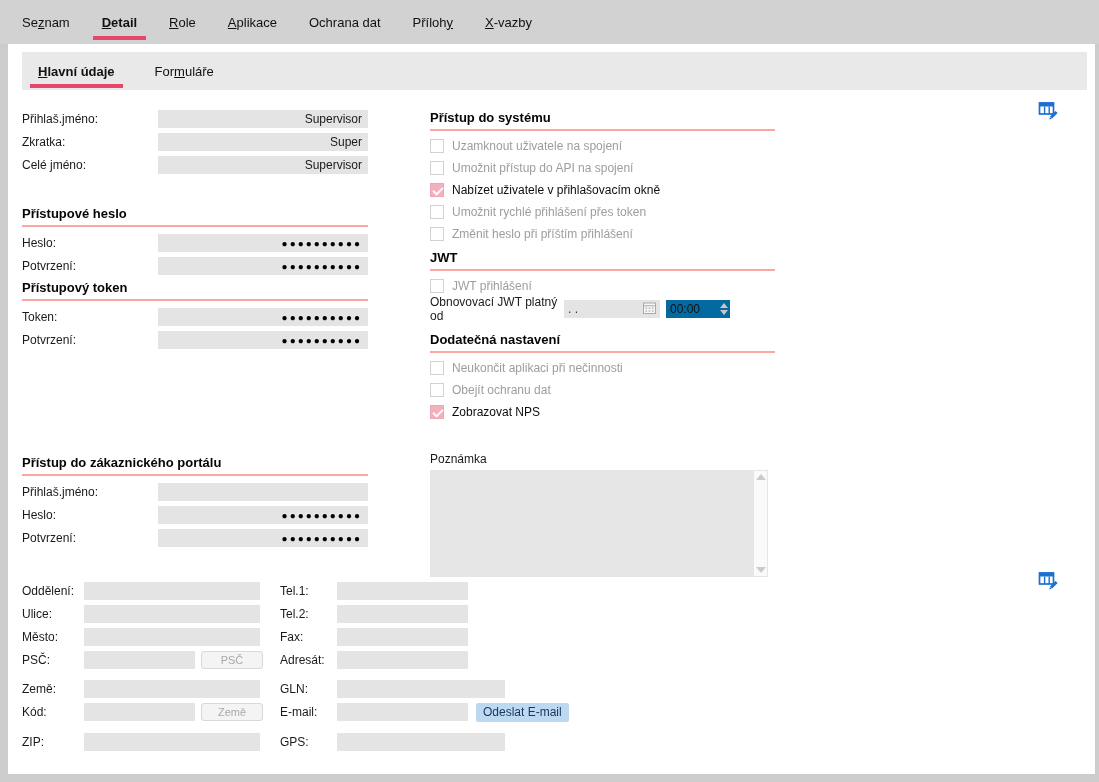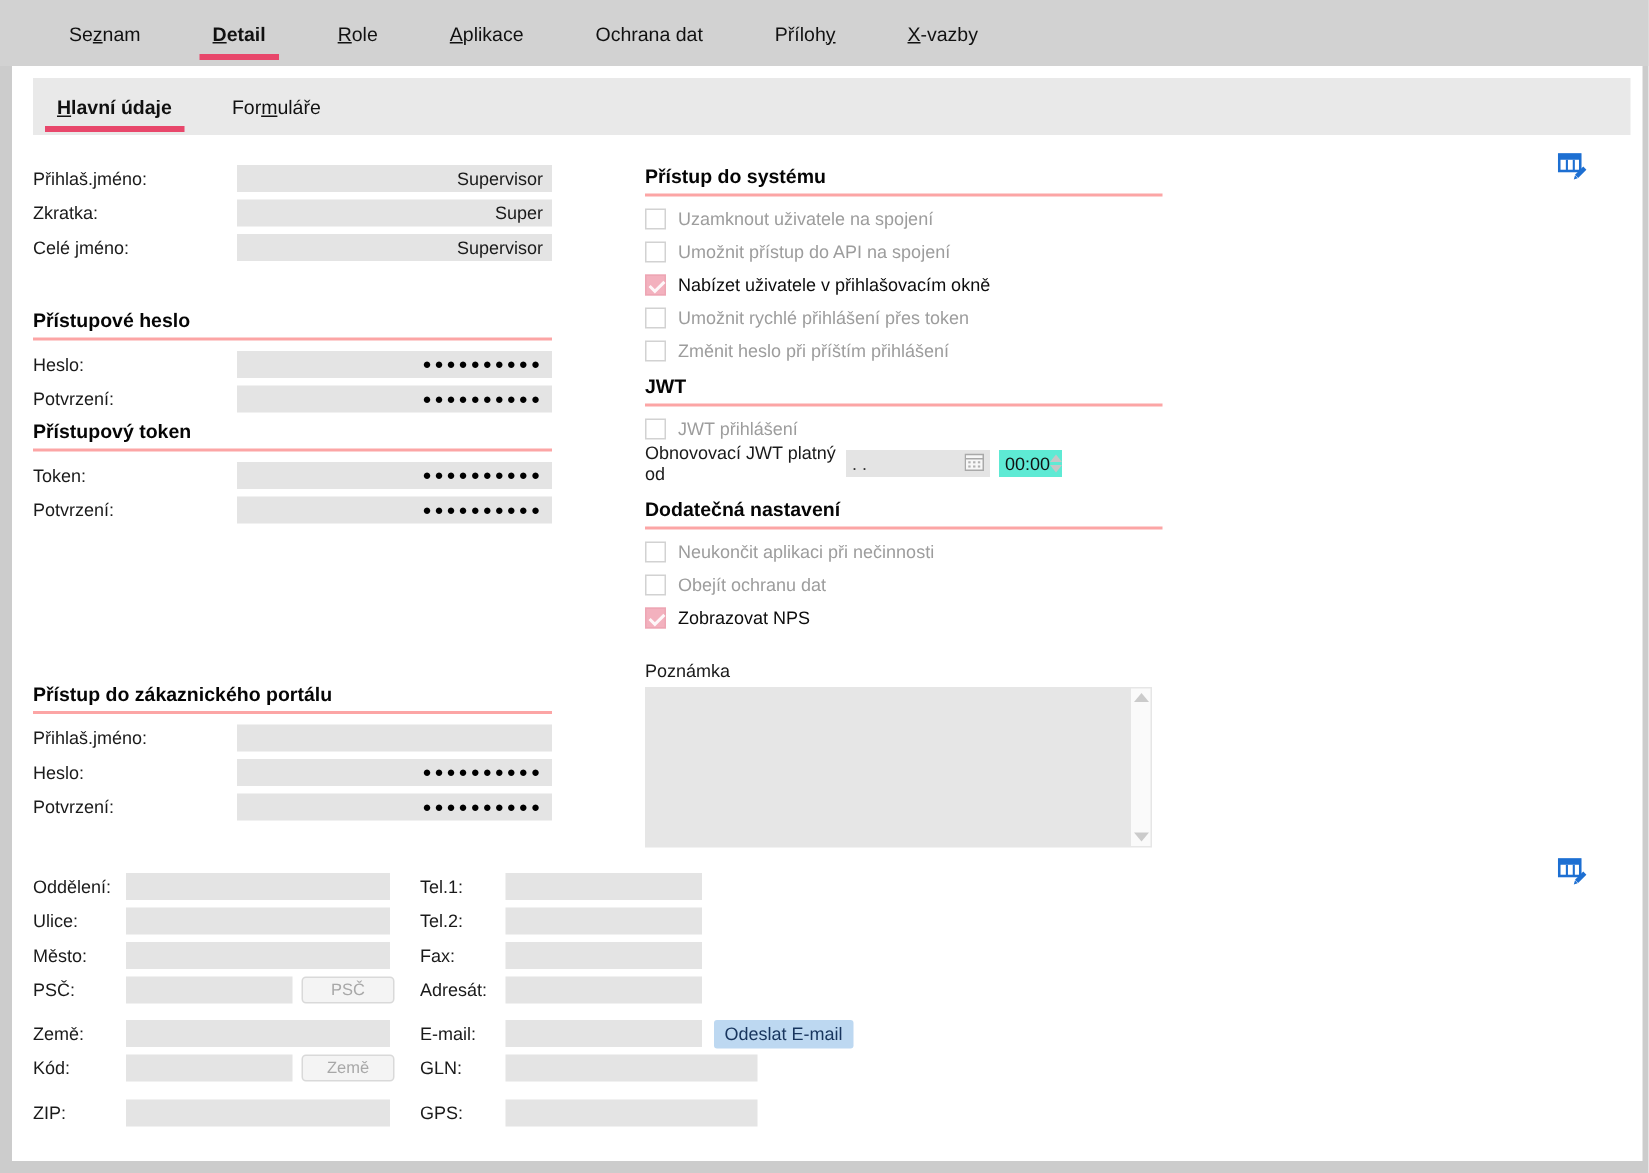--- a/index.html
+++ b/index.html
@@ -8,21 +8,21 @@
     width:1099px; height:782px; overflow:hidden;
     background:#cccccc;
     font-family:"Liberation Sans", sans-serif;
     font-size:12px; color:#1a1a1a;
     position:relative;
   }
   
   .topbar {
     position:absolute; left:0; top:0; width:1099px; height:44px;
     background:#d2d2d2; display:flex; align-items:stretch;
-    padding-left:46px; gap:48px;
+    padding-left:22px; gap:32px;
   }
   .tab {
     position:relative; display:flex; align-items:center;
     font-size:13px; color:#111; cursor:default; white-space:nowrap;
   }
   .tab.active { font-weight:bold; }
   .tab.active::after {
     content:""; position:absolute; left:-9px; right:-9px; bottom:4px;
     height:4px; background:#e8476b;
   }
@@ -78,21 +78,21 @@
     transform:rotate(-45deg);
   }
   .cb-lbl { color:#9d9d9d; }
   .cb-row.checked .cb-lbl { color:#0d0d0d; }
   
   .datefield {
     width:96px; height:18px; background:#e4e4e4; display:flex; align-items:center;
     padding:0 4px; color:#333; flex:none;
   }
   .timefield {
-    width:42px; height:18px; background:#5eead4; display:flex; align-items:center;
+    width:64px; height:18px; background:#0369a1; display:flex; align-items:center;
     padding-left:4px; margin-left:6px; color:#111; flex:none; position:relative;
   }
   .spin { margin-left:auto; display:flex; flex-direction:column; justify-content:center; gap:2px; padding-right:2px; }
   .spin .up   { width:0;height:0;border-left:4px solid transparent;border-right:4px solid transparent;border-bottom:5px solid #c6c6c6; }
   .spin .down { width:0;height:0;border-left:4px solid transparent;border-right:4px solid transparent;border-top:5px solid #c6c6c6; }
   
   .note-lbl { color:#1a1a1a; margin-bottom:4px; }
   .note-area { width:338px; height:107px; background:#e6e6e6; position:relative; }
   .sb {
     position:absolute; right:1px; top:1px; bottom:1px; width:13px;
@@ -345,21 +345,21 @@
       <div class="cb-row">
           <span class="cb"></span>
           <span class="cb-lbl">Obejít ochranu dat</span>
         </div>
       <div class="cb-row checked">
           <span class="cb"></span>
           <span class="cb-lbl">Zobrazovat NPS</span>
         </div>
     </div>
 
-    <div class="sec" style="top:330px">
+    <div class="sec" style="top:342px">
       <div class="note-lbl">Poznámka</div>
       <div class="note-area">
         <span></span>
         <div class="sb">
           <span class="up"></span>
           <span class="down"></span>
         </div>
       </div>
     </div>
   </div>
@@ -434,32 +434,32 @@
           </div>
         </div>
       <div class="row">
           <span class="lbl">Adresát:</span>
           <div class="field">
             <span></span>
           </div>
         </div>
       <div class="gap6"></div>
       <div class="row">
-          <span class="lbl">E-mail:</span>
-          <div class="field">
-            <span></span>
-          </div>
-          <button class="btn-blue">Odeslat E-mail</button>
-        </div>
-      <div class="row">
           <span class="lbl">GLN:</span>
           <div class="field wide">
             <span></span>
           </div>
         </div>
+      <div class="row">
+          <span class="lbl">E-mail:</span>
+          <div class="field">
+            <span></span>
+          </div>
+          <button class="btn-blue">Odeslat E-mail</button>
+        </div>
       <div class="gap7"></div>
       <div class="row">
           <span class="lbl">GPS:</span>
           <div class="field wide">
             <span></span>
           </div>
         </div>
     </div>
   </div>
 

